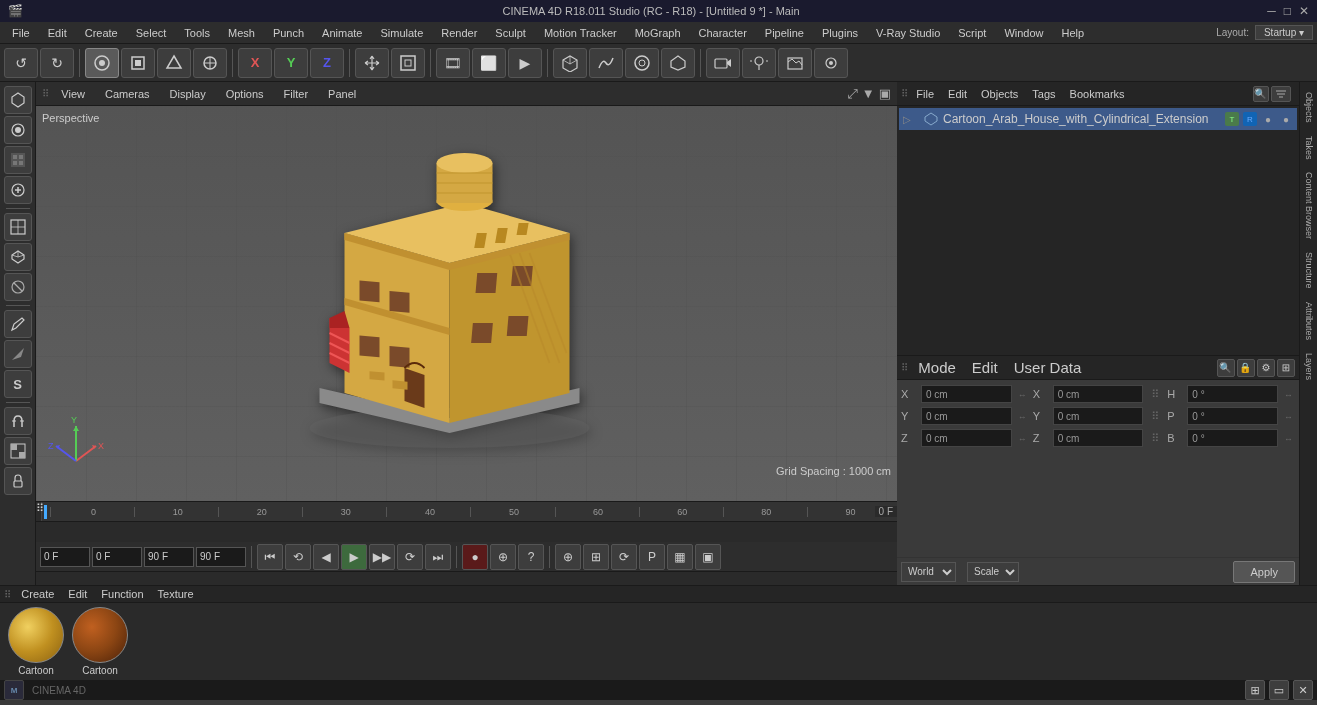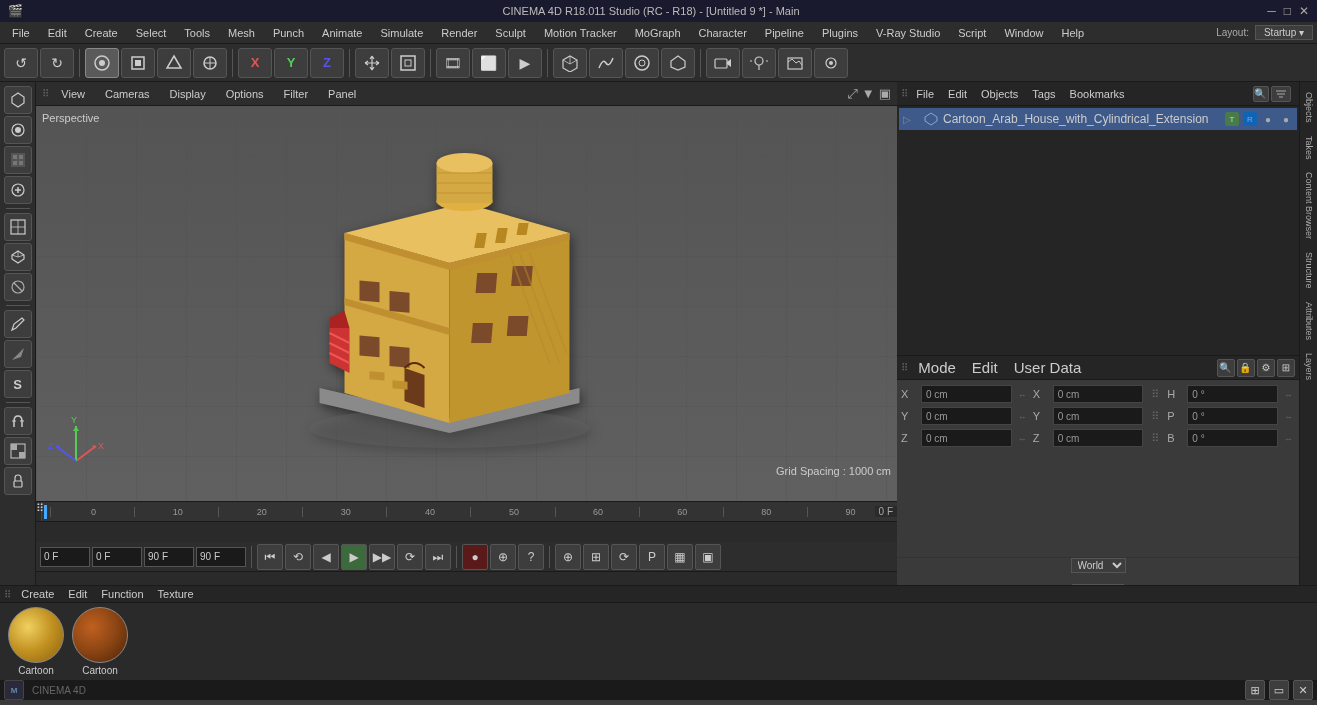--- a/index.html
+++ b/index.html
@@ -59,21 +59,21 @@
     .obj-row { display: flex; align-items: center; height: 22px; padding: 0 4px; gap: 4px; cursor: pointer; }
     .obj-row.selected { background: #3d5a8a; }
     .obj-name { font-size: 12px; color: #ccc; flex: 1; }
     .obj-vis { width: 14px; height: 14px; display: flex; align-items: center; justify-content: center; font-size: 10px; color: #aaa; cursor: pointer; }
     #attr-toolbar { height: 24px; background: #252525; display: flex; align-items: center; padding: 0 4px; gap: 4px; border-bottom: 1px solid #1a1a1a; }
     .attr-btn { padding: 2px 6px; cursor: pointer; color: #ccc; font-size: 15px; }
     #attr-content { flex: 1; padding: 4px; display: flex; flex-direction: column; gap: 2px; }
     .attr-row { display: flex; align-items: center; height: 20px; gap: 4px; }
     .attr-label { width: 16px; color: #aaa; font-size: 11px; }
     .attr-field { flex: 1; background: #1a1a1a; border: 1px solid #444; color: #999; height: 18px; font-size: 10px; padding: 0 4px; display: flex; align-items: center; }
-    #attr-bottom { height: 28px; display: flex; align-items: center; padding: 0 4px; gap: 11px; border-top: 1px solid #333; flex-direction: column; }
+    #attr-bottom { height: 28px; display: flex; align-items: center; padding: 0 4px; gap: 11px; border-top: 1px solid #333; }
     .coord-select { background: #3d3d3d; border: 1px solid #555; color: #ccc; height: 20px; font-size: 10px; padding: 0 2px; }
     .apply-btn { background: #555; border: 1px solid #777; color: #ccc; height: 22px; padding: 0 16px; cursor: pointer; font-size: 11px; border-radius: 2px; }
     #mat-toolbar { height: 22px; background: #252525; display: flex; align-items: center; padding: 0 4px; gap: 2px; border-bottom: 1px solid #1a1a1a; }
     .mat-btn { padding: 2px 6px; cursor: pointer; color: #ccc; font-size: 11px; }
     #mat-list { flex: 1; display: flex; align-items: center; gap: 8px; padding: 4px 8px; }
     .mat-item { display: flex; flex-direction: column; align-items: center; gap: 2px; cursor: pointer; }
     .mat-preview { width: 56px; height: 56px; border-radius: 50%; border: 1px solid #666; }
     .mat-label { font-size: 10px; color: #ccc; }
     #mat-bottom { height: 22px; background: #1a1a1a; display: flex; align-items: center; padding: 0 4px; gap: 8px; }
 

